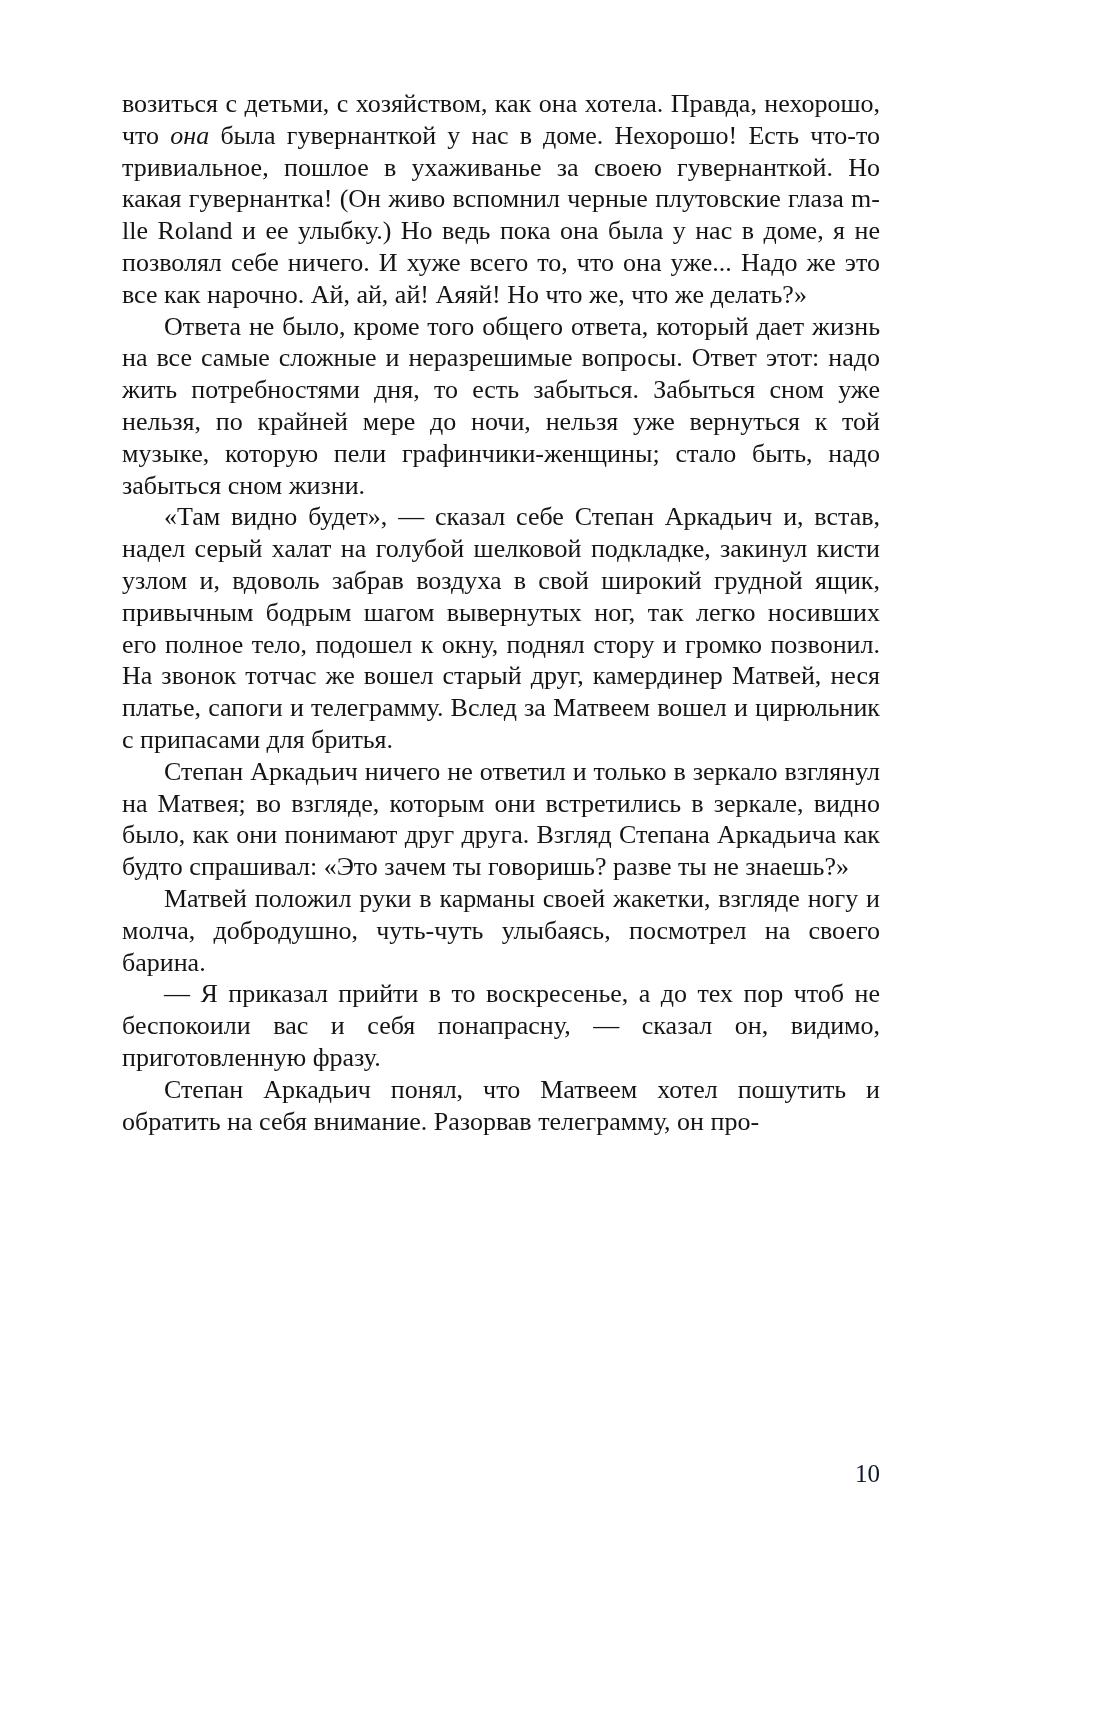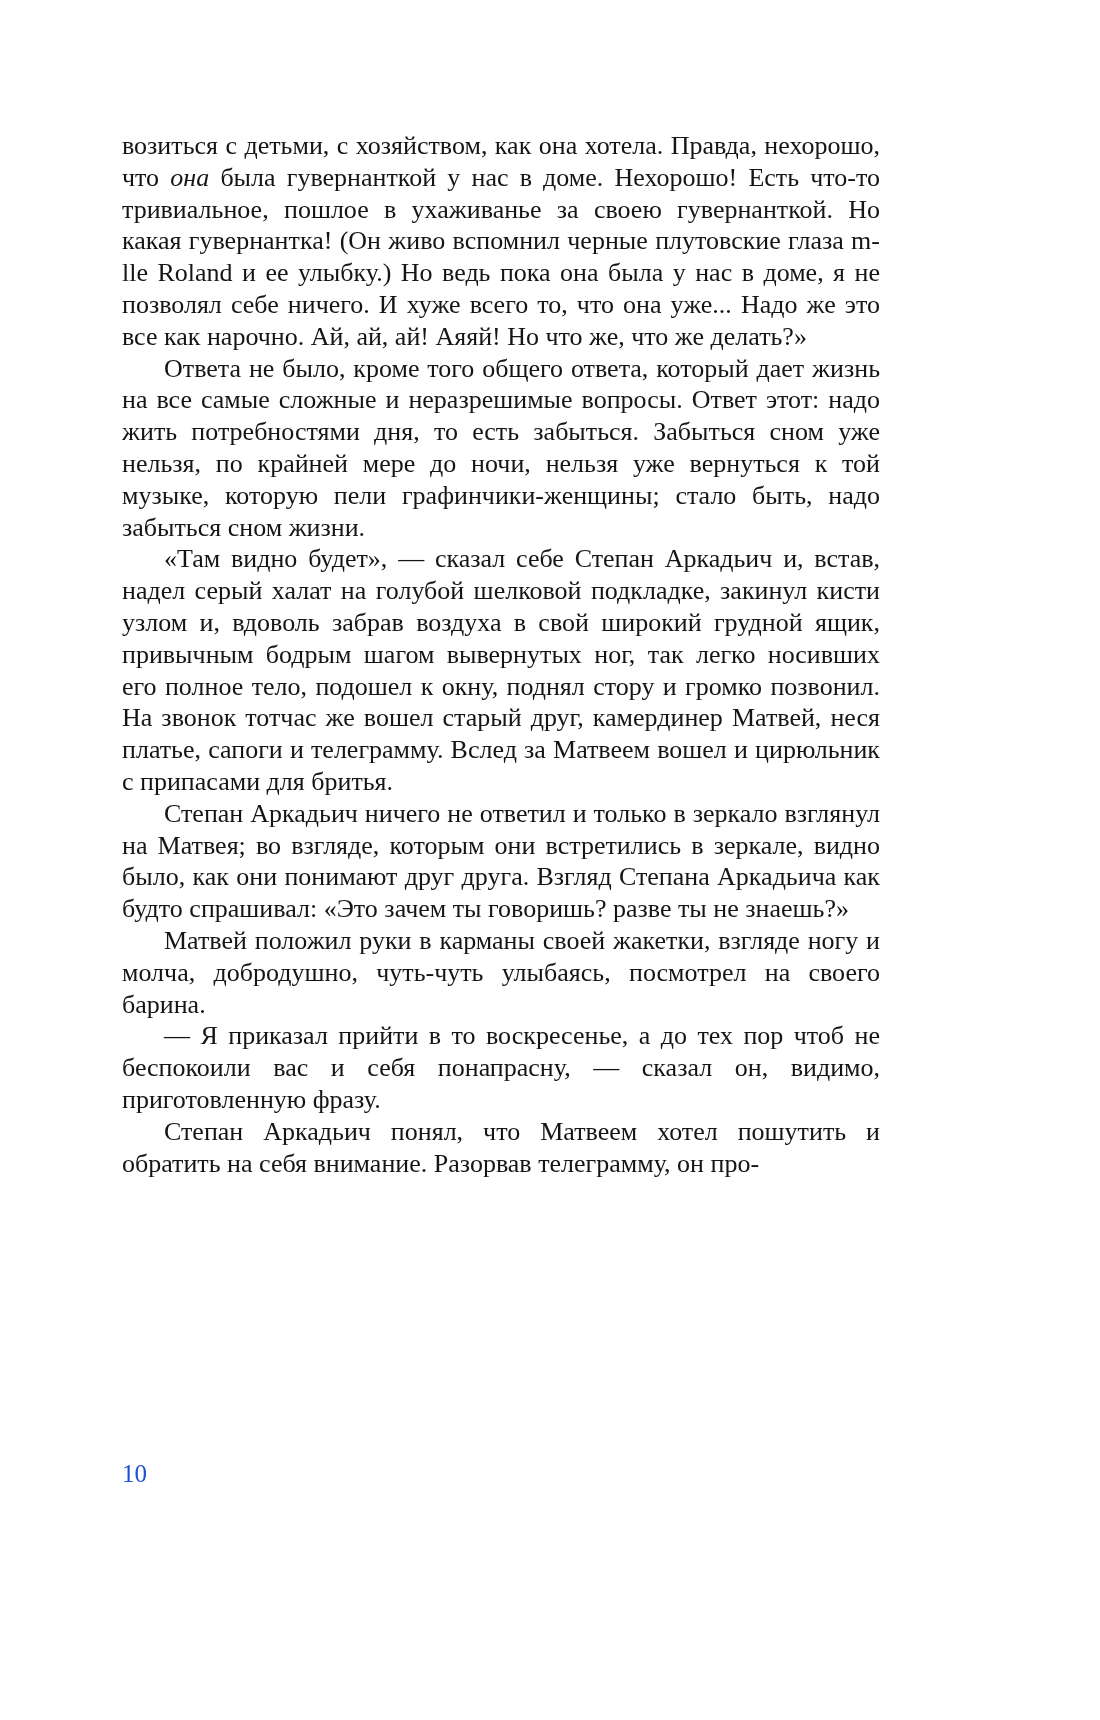--- a/index.html
+++ b/index.html
@@ -27,34 +27,33 @@
     hyphens: auto;
     -webkit-hyphens: auto;
   }
   .text-block p {
     margin: 0;
     padding: 0;
     text-indent: 42px;
   }
   .text-block p.no-indent {
     text-indent: 0;
-    margin-top: 42px;
   }
   .text-block em {
     font-style: italic;
   }
   .page-number {
     position: absolute;
     left: 122px;
     top: 1458px;
     width: 758px;
-    text-align: left;
+    text-align: right;
     font-size: 25px;
     line-height: 32px;
-    color: #1d4ed8;
+    color: #0f172a;
   }
 </style>
 </head>
 <body>
 
 <div class="page">
   <div class="text-block" id="text-block">
       <p class="no-indent"><span>возиться с детьми, с хозяйством, как она хотела. Правда, нехорошо, что </span><em>она</em><span> была гувернанткой у нас в доме. Нехорошо! Есть что-то тривиальное, пошлое в ухаживанье за своею гувернанткой. Но какая гувернантка! (Он живо вспомнил черные плутовские глаза m-lle Roland и ее улыбку.) Но ведь пока она была у нас в доме, я не позволял себе ничего. И хуже всего то, что она уже... Надо же это все как нарочно. Ай, ай, ай! Аяяй! Но что же, что же делать?»</span></p>
       <p><span>Ответа не было, кроме того общего ответа, который дает жизнь на все самые сложные и неразрешимые вопросы. Ответ этот: надо жить потребностями дня, то есть забыться. Забыться сном уже нельзя, по крайней мере до ночи, нельзя уже вернуться к той музыке, которую пели графинчики-женщины; стало быть, надо забыться сном жизни.</span></p>
       <p><span>«Там видно будет», — сказал себе Степан Аркадьич и, встав, надел серый халат на голубой шелковой подкладке, закинул кисти узлом и, вдоволь забрав воздуха в свой широкий грудной ящик, привычным бодрым шагом вывернутых ног, так легко носивших его полное тело, подошел к окну, поднял стору и громко позвонил. На звонок тотчас же вошел старый друг, камердинер Матвей, неся платье, сапоги и телеграмму. Вслед за Матвеем вошел и цирюльник с припасами для бритья.</span></p>

